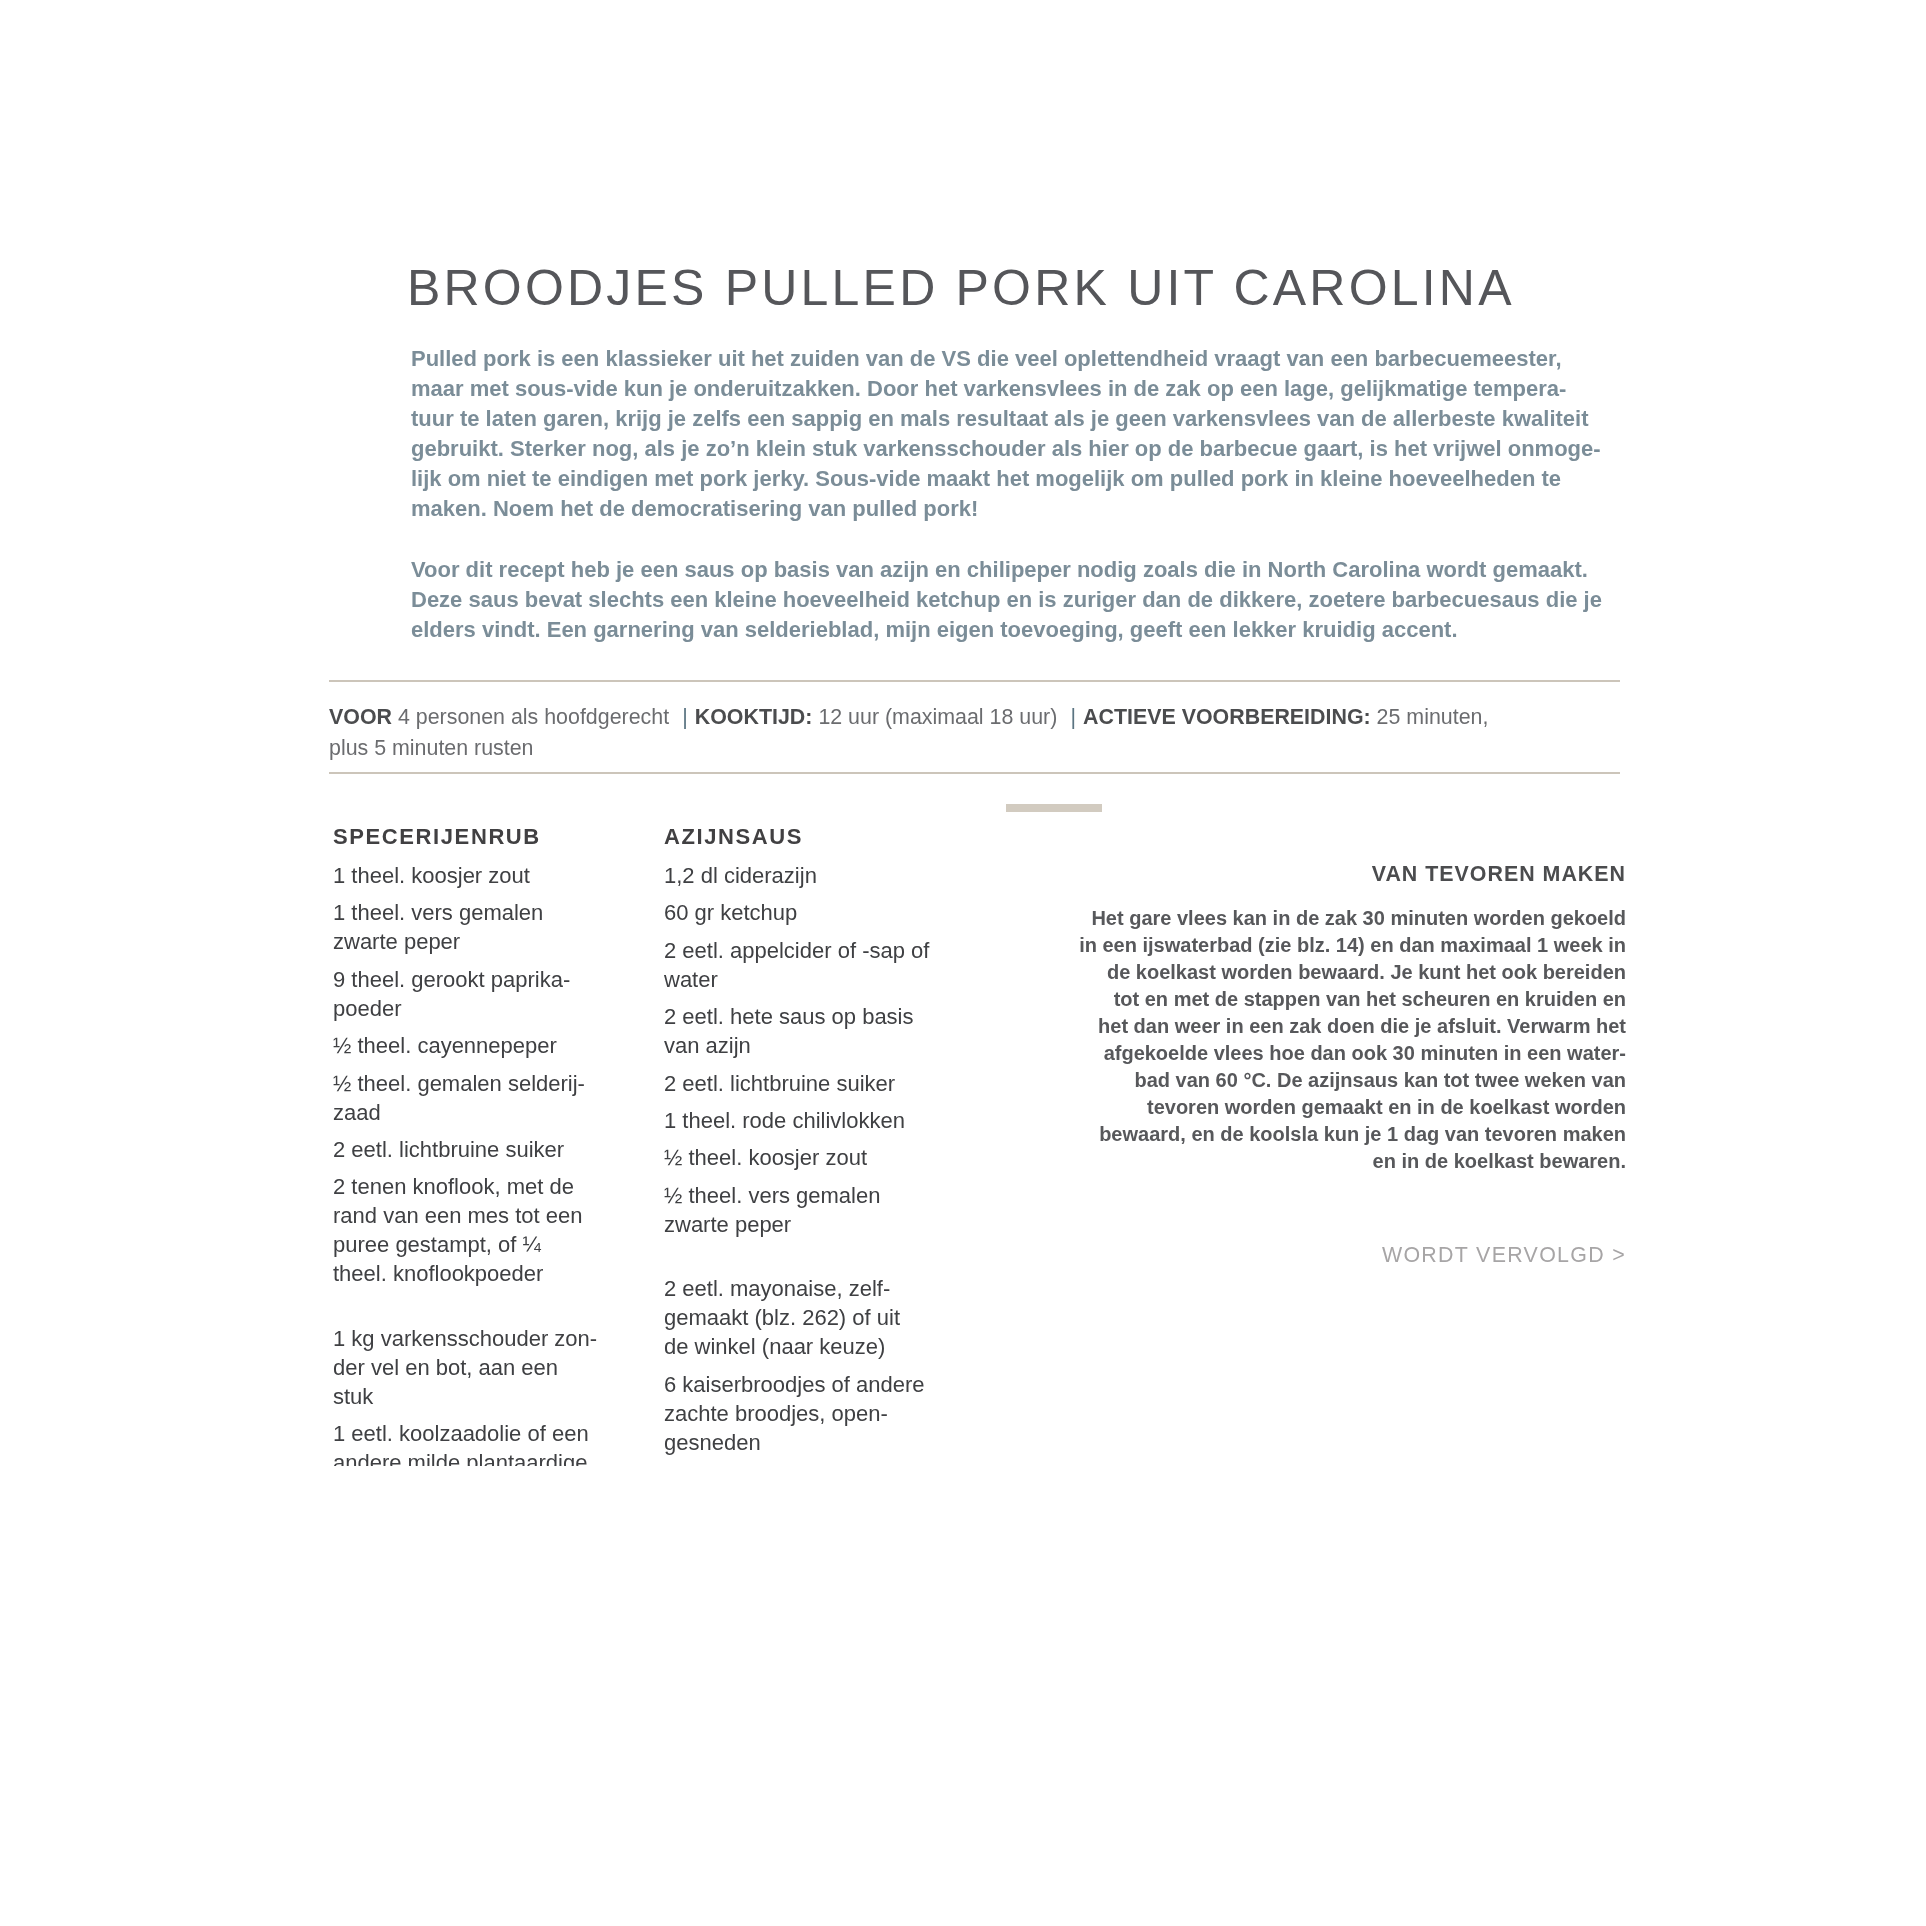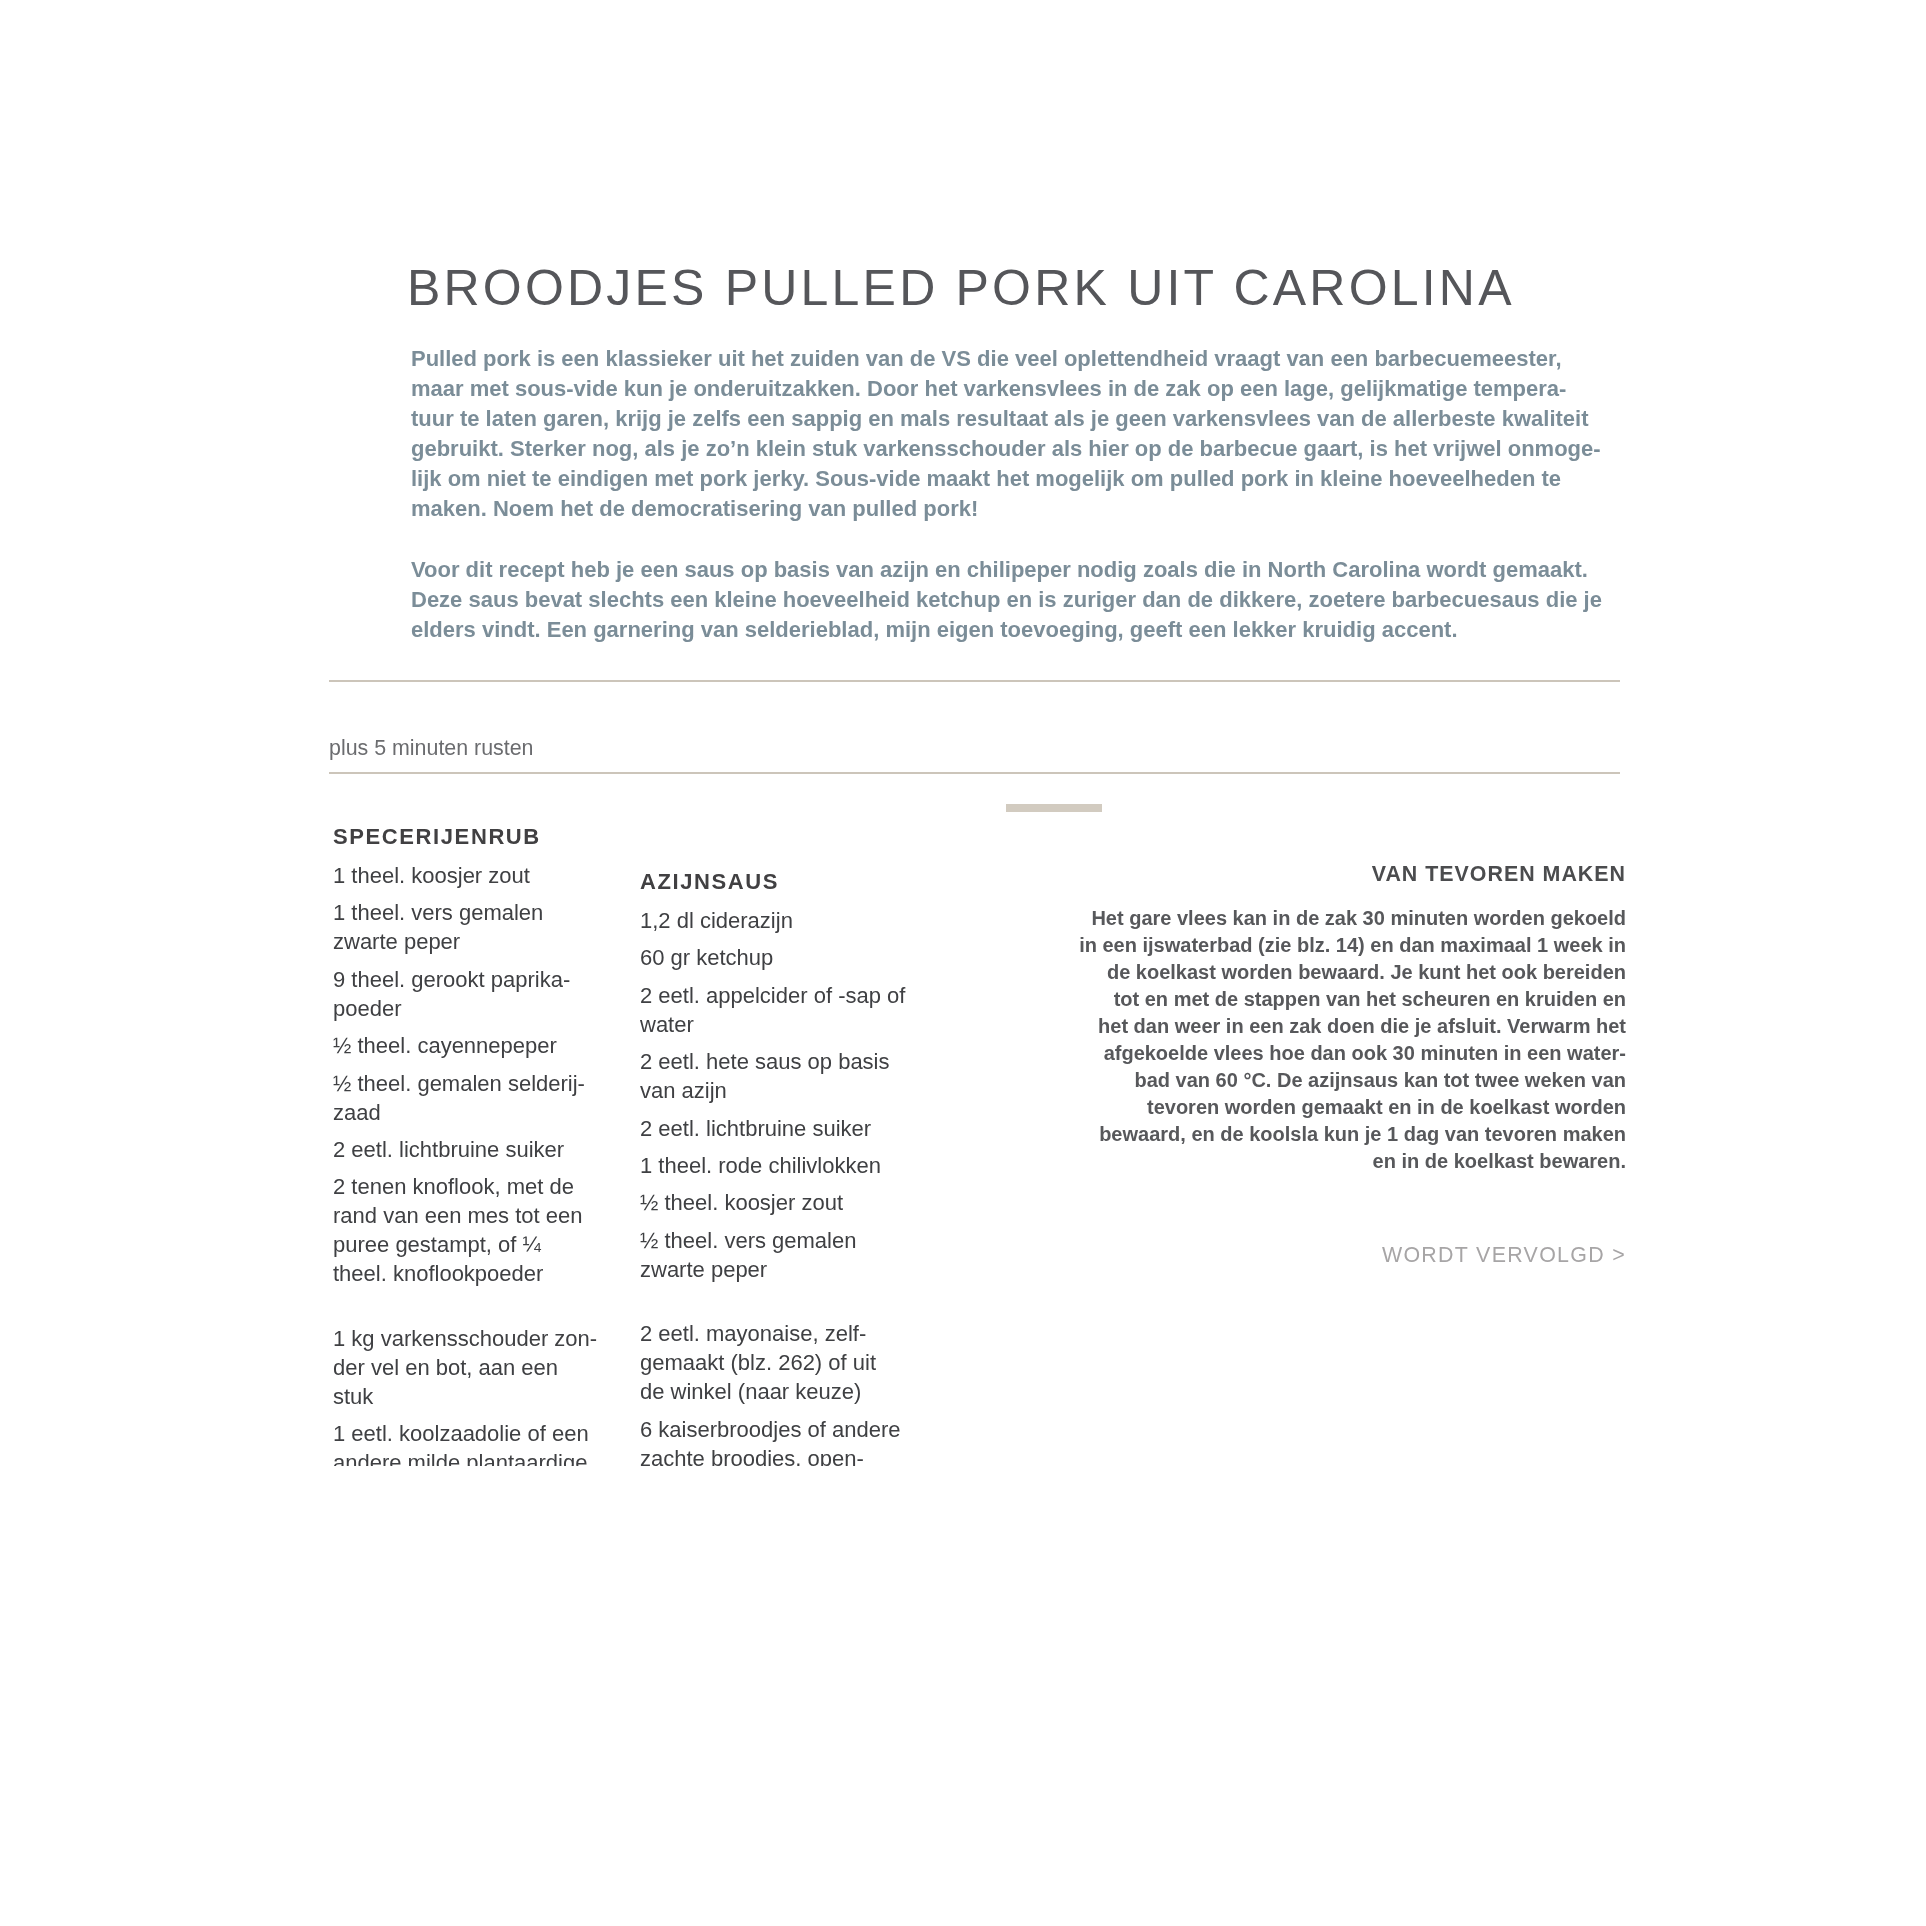--- a/index.html
+++ b/index.html
@@ -17,21 +17,21 @@
   .rule{position:absolute;left:329px;width:1291px;height:1.9px;background:var(--rule);}
   .rule.r1{top:680px;} .rule.r2{top:772px;}
 
   .meta{position:absolute;left:329px;top:702px;width:1296px;font-size:21.4px;
         line-height:31px;color:var(--meta_value);}
   .meta b{color:var(--meta_label);font-weight:bold;}
   .meta .sep{color:var(--meta_sep);padding:0 7.1px;font-weight:normal;}
 
   .col{position:absolute;top:824px;}
   .col.rub{left:333px;width:312px;}
-  .col.sauce{left:640px;width:328px;margin-top:45px;}
+  .col.sauce{left:664px;width:328px;}
   .colhead{font-size:22px;font-weight:bold;letter-spacing:1.6px;color:var(--heading);
            margin:0 0 11px 0;}
   .ing{font-size:22px;line-height:29px;color:var(--ingredients);margin:0 0 8.4px 0;
        white-space:pre-line;}
   .grpgap{height:27px;}
 
   .sidebar{position:absolute;left:1006px;top:804px;width:620px;text-align:right;}
   .accent-bar{width:96px;height:8.4px;background:var(--sidebar_bar);}
   .sidehead{margin:50px 0 0 0;font-size:21.4px;font-weight:bold;letter-spacing:1px;
             color:var(--sidebar_heading);}
@@ -59,20 +59,21 @@
 lijk om niet te eindigen met pork jerky. Sous-vide maakt het mogelijk om pulled pork in kleine hoeveelheden te
 maken. Noem het de democratisering van pulled pork!</p>
     <p>Voor dit recept heb je een saus op basis van azijn en chilipeper nodig zoals die in North Carolina wordt gemaakt.
 Deze saus bevat slechts een kleine hoeveelheid ketchup en is zuriger dan de dikkere, zoetere barbecuesaus die je
 elders vindt. Een garnering van selderieblad, mijn eigen toevoeging, geeft een lekker kruidig accent.</p>
   </div>
 
   <div class="rule r1"></div>
 
   <div class="meta">
+    <span><b>VOOR</b><span> 4 personen als hoofdgerecht </span><span class="sep">|</span><b>KOOKTIJD:</b><span> 12 uur (maximaal 18 uur) </span><span class="sep">|</span><b>ACTIEVE VOORBEREIDING:</b><span> 25 minuten,</span></span>
     <br>
     <span>plus 5 minuten rusten</span>
   </div>
 
   <div class="rule r2"></div>
 
   <div class="col rub">
     <p class="colhead">SPECERIJENRUB</p>
     <p class="ing">1 theel. koosjer zout</p>
     <p class="ing">1 theel. vers gemalen

